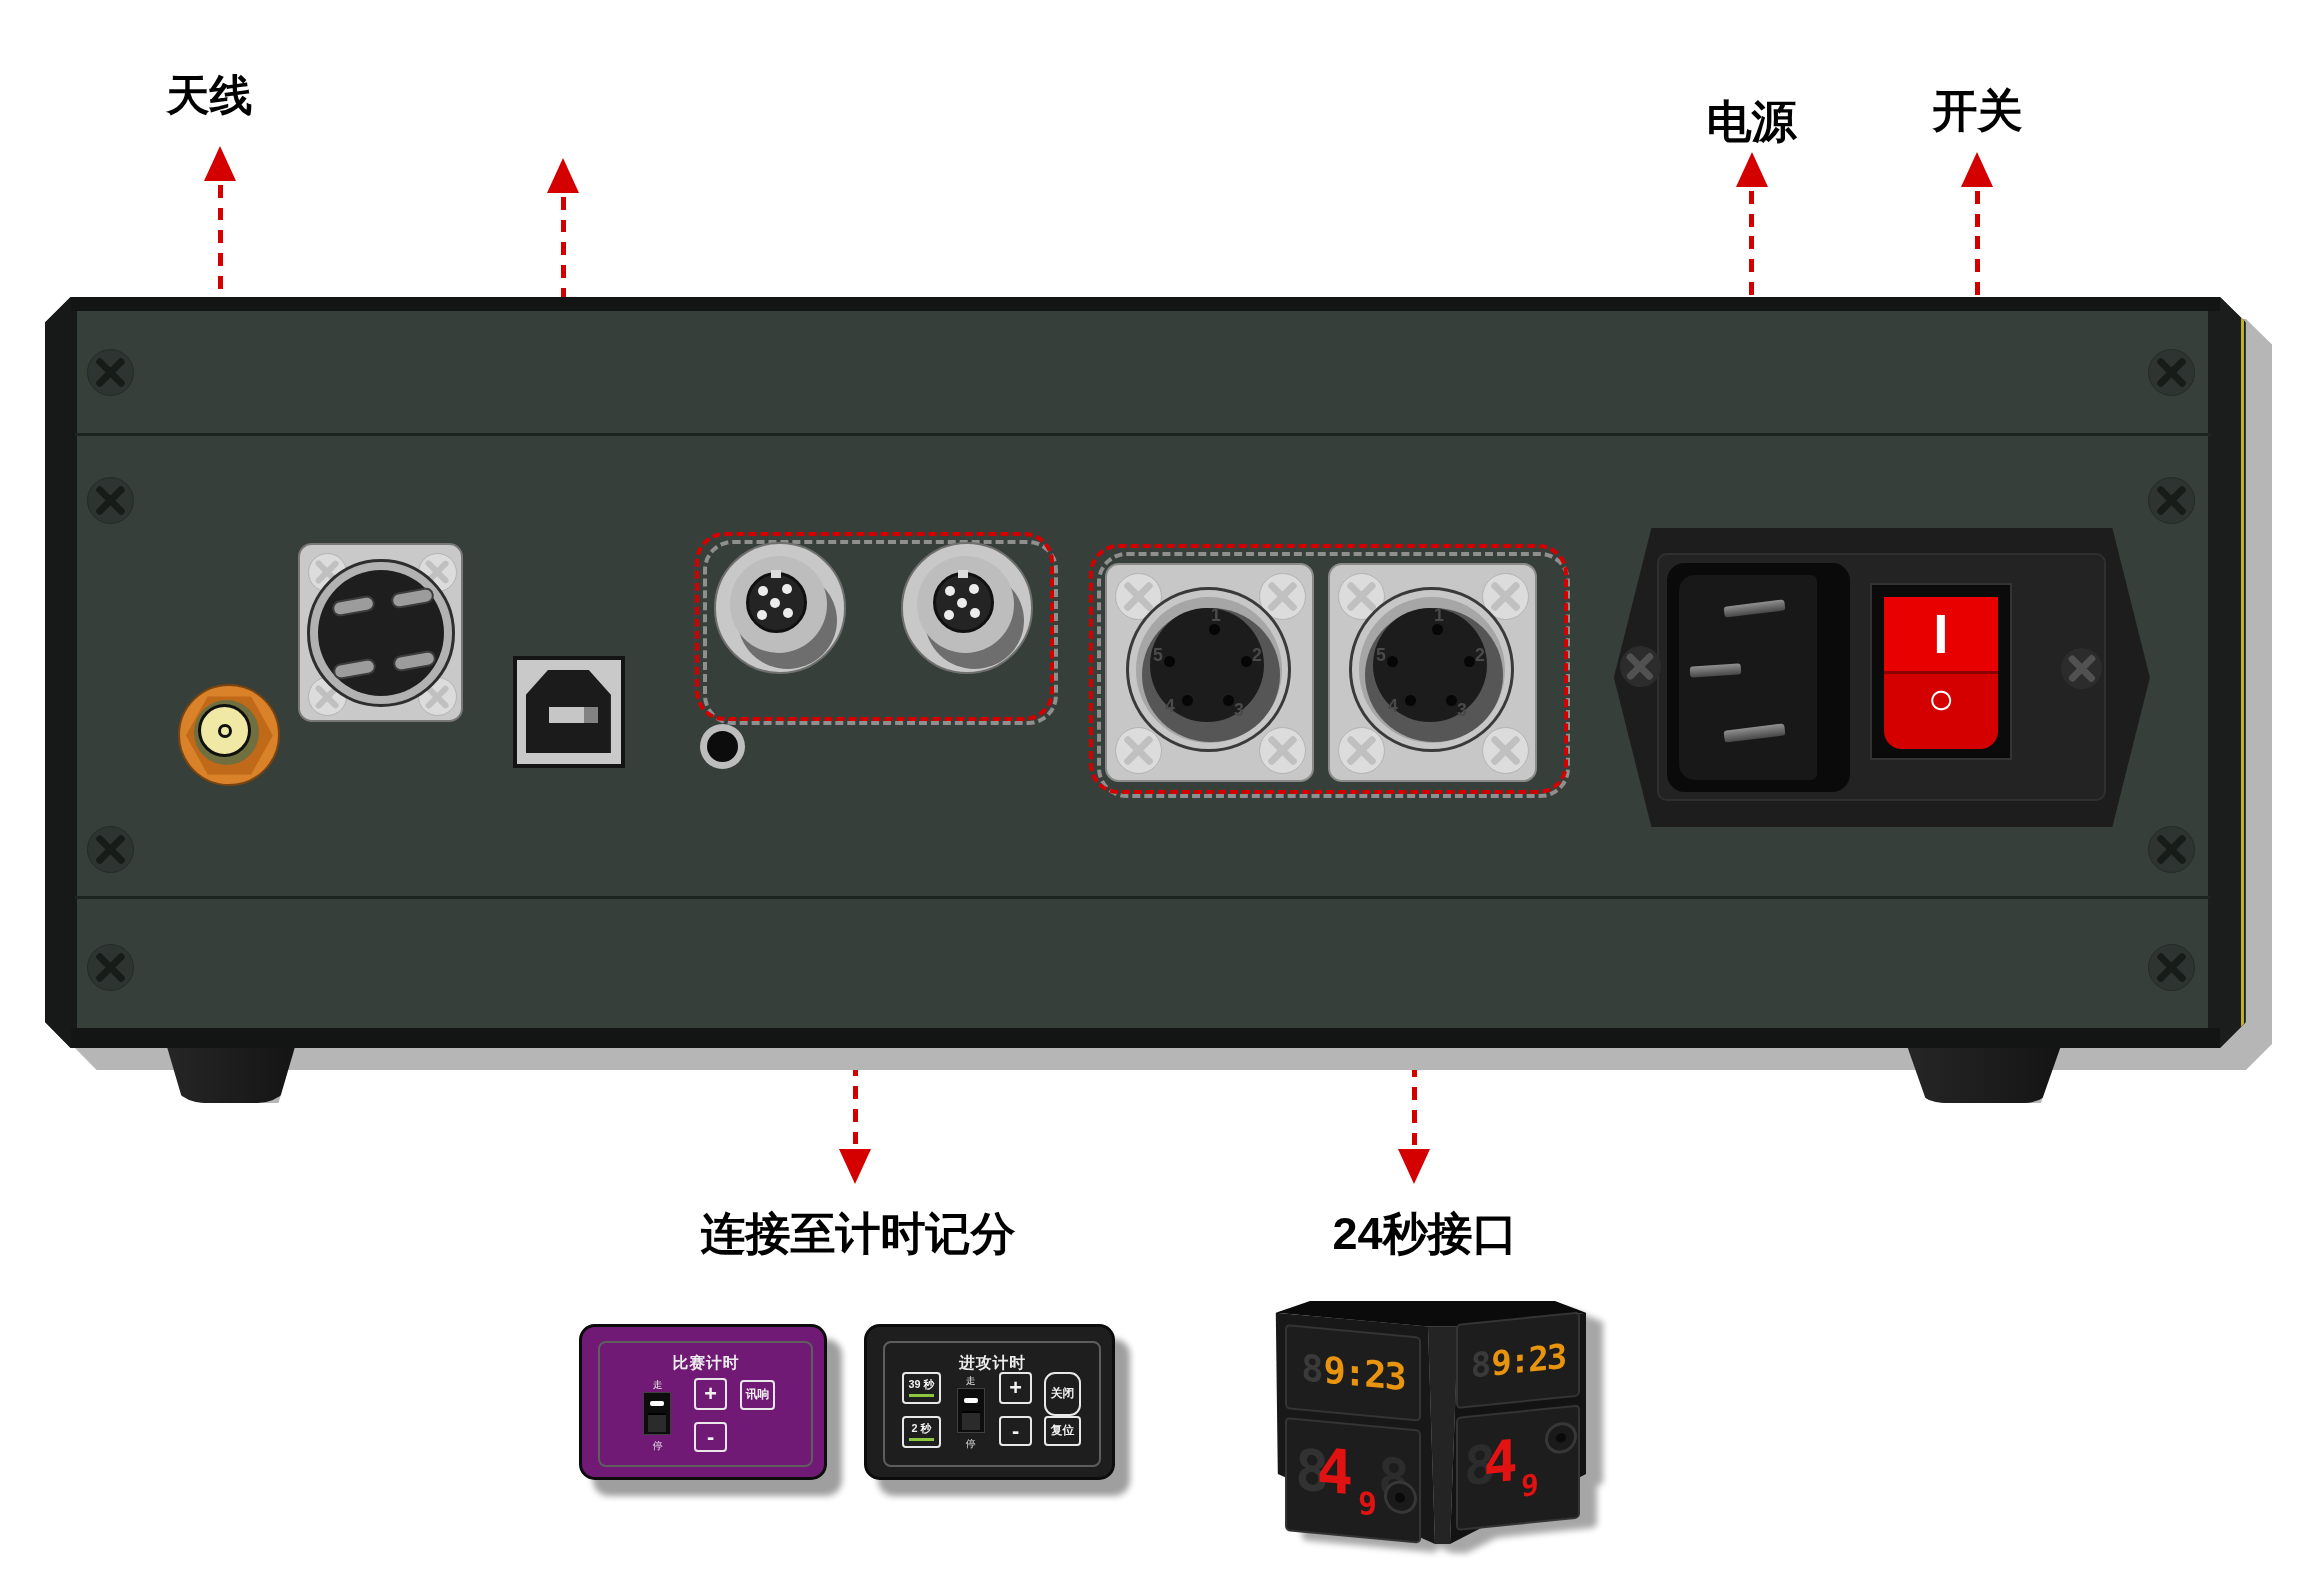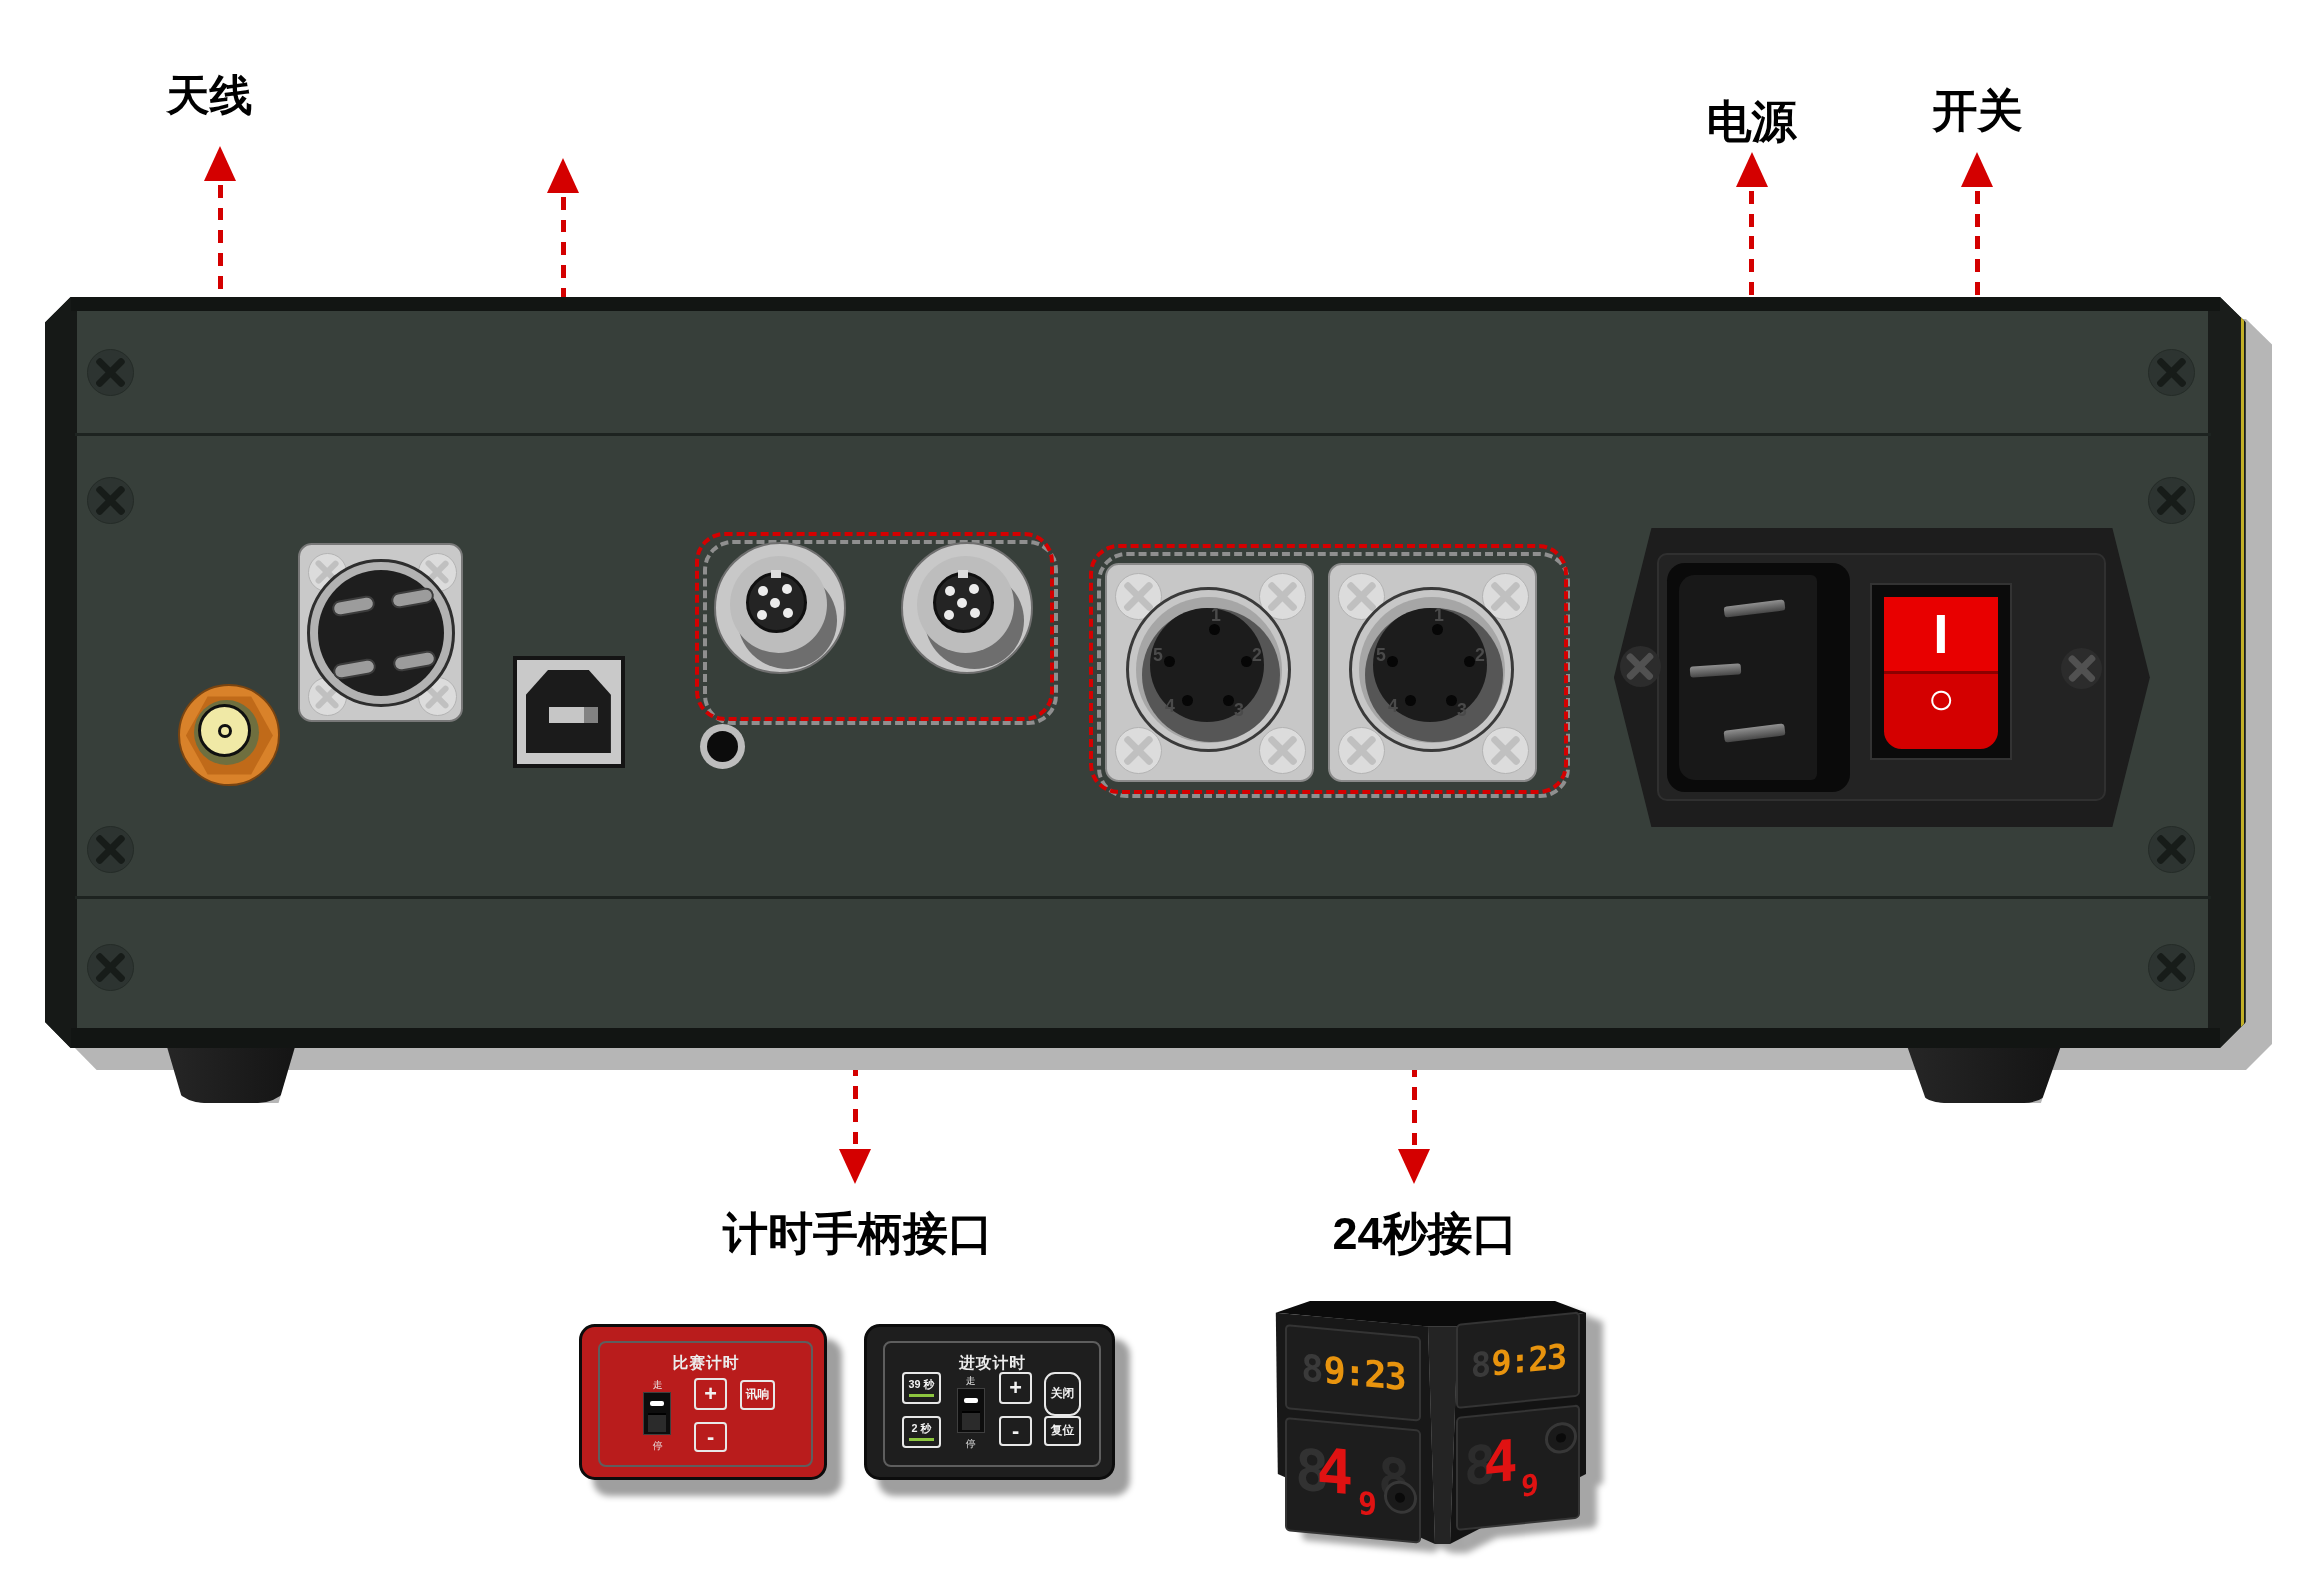--- a/index.html
+++ b/index.html
@@ -35,21 +35,21 @@
   .mono{font-family:"DejaVu Sans Mono","Liberation Mono",monospace;font-weight:bold;}
 </style>
 </head>
 <body>
 
 <div id="stage">
 
   <div class="lbl" style="left:111px;top:71px;width:197px;font-size:43px;">天线</div>
   <div class="lbl" style="left:1653px;top:85px;width:197px;font-size:45px;margin-top:11px;">电源</div>
   <div class="lbl" style="left:1879px;top:85px;width:197px;font-size:45px;">开关</div>
-  <div class="lbl" style="left:661px;top:1208px;width:394px;font-size:45px;">计时手柄接口</div>
+  <div class="lbl" style="left:661px;top:1208px;width:394px;font-size:45px;">连接至计时记分</div>
   <div class="lbl" style="left:1228px;top:1208px;width:394px;font-size:45px;">24秒接口</div>
 
   <div class="arr-up" style="left:204px;top:146px;"></div>
   <div class="vdots" style="left:218px;top:185px;height:453px;"></div>
 
   <div class="arr-up" style="left:547px;top:158px;"></div>
   <div class="vdots" style="left:561px;top:197px;height:443px;"></div>
 
   <div class="arr-up" style="left:1736px;top:152px;"></div>
   <div class="vdots" style="left:1749px;top:191px;height:439px;"></div>
@@ -213,21 +213,21 @@
         <span class="mono" style="font-size:55px;color:#fff;font-family:'Liberation Sans',sans-serif;font-weight:bold;">I</span>
       </div>
       <div class="abs" style="left:0;top:77px;width:114px;height:75px;background:#d40000;border-radius:0 0 17.7px 17.7px;display:flex;align-items:flex-start;justify-content:center;">
         <span style="font-size:45px;color:#fff;font-weight:bold;line-height:1.1;">○</span>
       </div>
     </div>
     <div class="sx sx-mod" style="left:13.8px;top:126px;width:41px;height:41px;"></div>
     <div class="sx sx-mod" style="left:455px;top:128px;width:41px;height:41px;"></div>
   </div>
 
-  <div class="abs" style="left:579px;top:1324px;width:248px;height:156px;background:#b91c1c;border:3px solid #0c0c0c;border-radius:15.8px;
+  <div class="abs" style="left:579px;top:1324px;width:248px;height:156px;background:#701a75;border:3px solid #0c0c0c;border-radius:15.8px;
               box-shadow:14.8px 15.8px 5.9px #9f9f9f;box-sizing:border-box;">
     <div class="abs" style="left:15.8px;top:13.8px;width:211px;height:122px;border:2px solid #5e5e5e;border-radius:7.9px;"></div>
     <div class="ptxt" style="left:0;top:25.6px;width:248px;font-size:15.8px;font-weight:bold;letter-spacing:1px;">比赛计时</div>
     <div class="ptxt" style="left:63px;top:51px;width:25.6px;font-size:9.9px;">走</div>
     <div class="abs" style="left:61px;top:65px;width:27.6px;height:43px;background:#0d0d0d;border:1px solid #3f3f3f;box-sizing:border-box;">
       <div class="abs" style="left:5.9px;top:7.9px;width:13.8px;height:4.9px;background:#ffffff;border-radius:2px;"></div>
       <div class="abs" style="left:3.9px;top:19.7px;width:17.7px;height:17.7px;background:#2b2b2b;border-top:2px solid #000;"></div>
     </div>
     <div class="ptxt" style="left:63px;top:112px;width:25.6px;font-size:9.9px;">停</div>
     <div class="btn" style="left:112px;top:51px;width:33px;height:31.5px;font-size:21.7px;">+</div>

